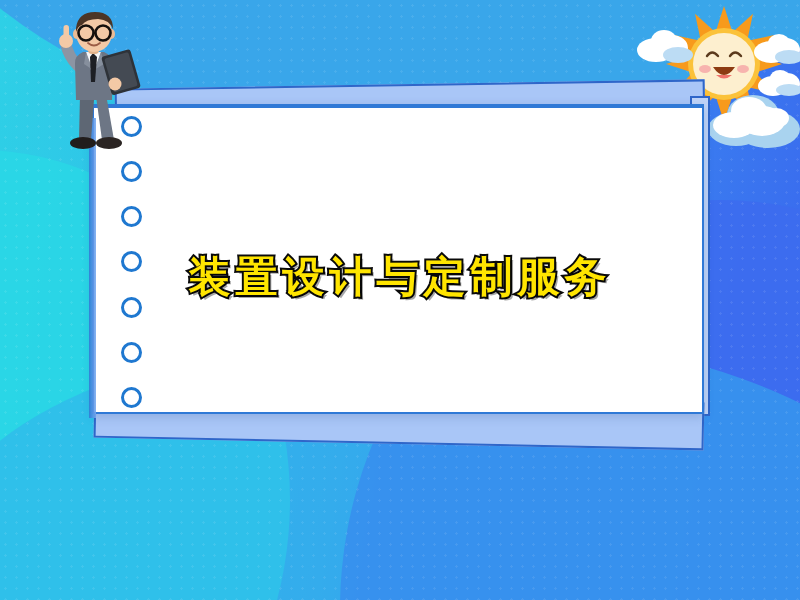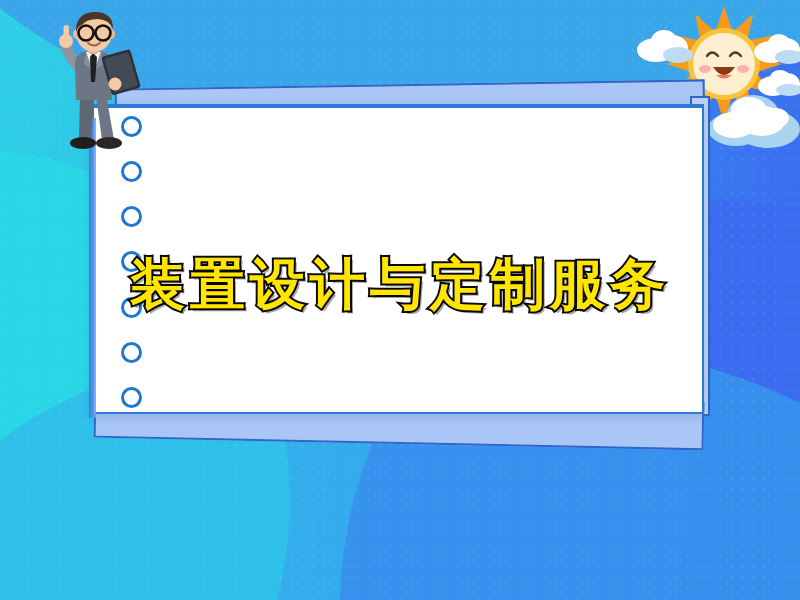--- a/index.html
+++ b/index.html
@@ -145,21 +145,21 @@
   }
 
   
   .title {
     position: absolute;
     left: 0;
     top: 148px;
     width: 612px;
     text-align: center;
     font-family: "DejaVu Sans", "Liberation Sans", sans-serif;
-    font-size: 55px;
+    font-size: 42px;
     font-weight: bold;
     letter-spacing: 5px;
     color: #ffe500;
     line-height: 1.1;
     white-space: nowrap;
     -webkit-text-stroke: 4px #0a0a0a;
     paint-order: stroke fill;
     text-shadow:
       3px 3px 0 rgba(0,0,0,.35);
   }

